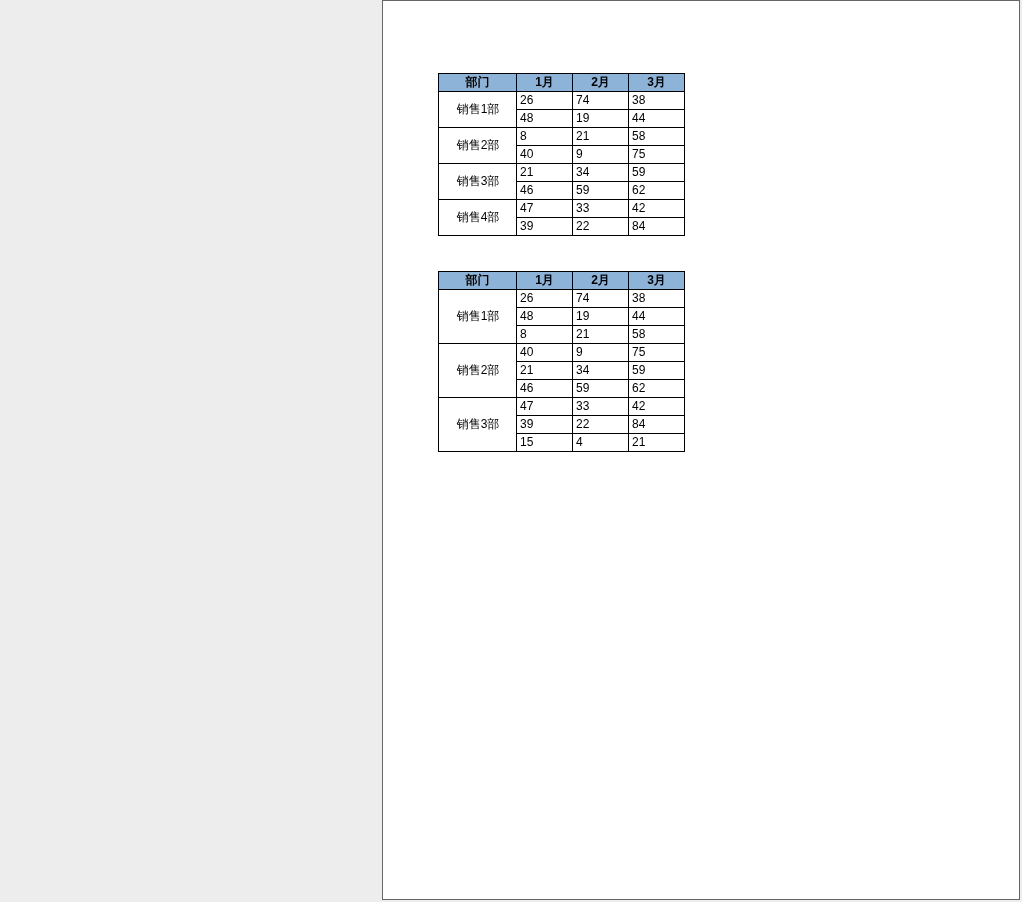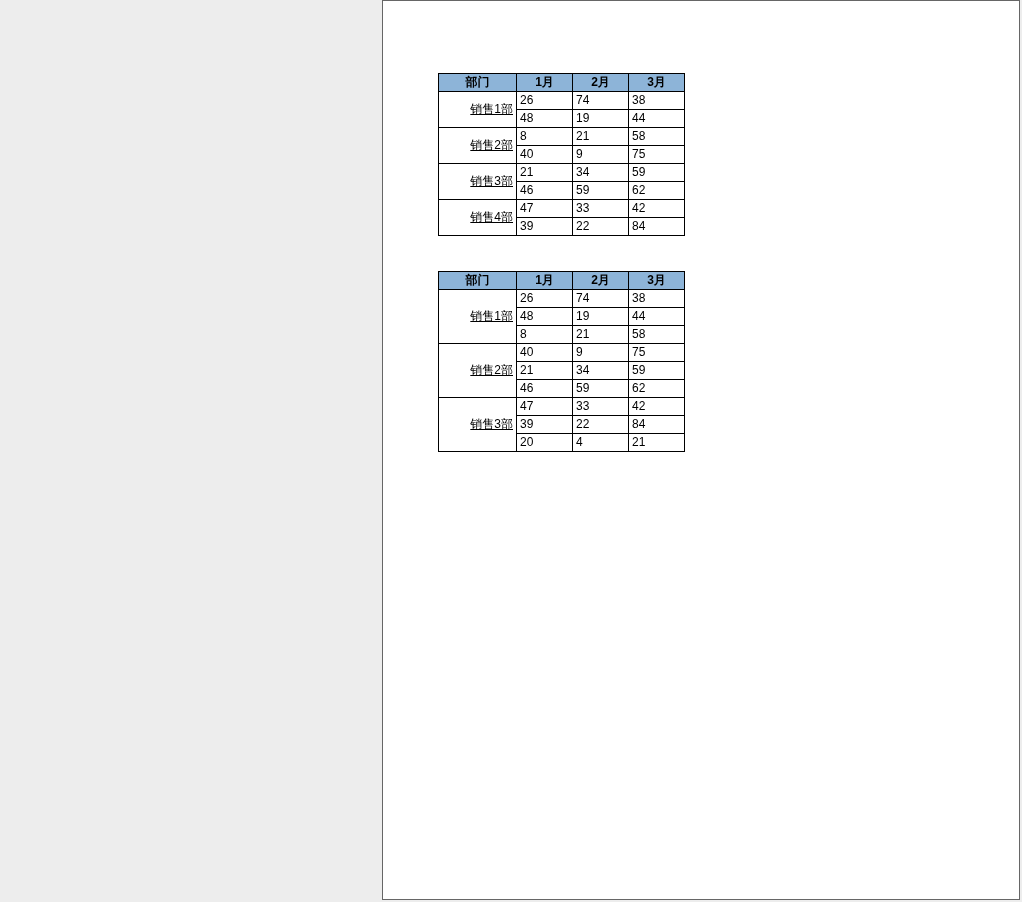--- a/index.html
+++ b/index.html
@@ -47,24 +47,23 @@
     background: #8db4d8;
     font-weight: bold;
     text-align: center;
   }
   col.dept { width: 78px; }
   col.m1   { width: 56px; }
   col.m2   { width: 56px; }
   col.m3   { width: 56px; }
 
   td.dept {
-    text-align: right;
+    text-align: center;
     padding-left: 4px;
     vertical-align: middle;
-    text-decoration: underline;
   }
   td.num {
     text-align: left;
   }
 </style>
 </head>
 <body>
 
 <div class="page">
 
@@ -192,21 +191,21 @@
           <td class="num">47</td>
           <td class="num">33</td>
           <td class="num">42</td>
         </tr>
         <tr>
           <td class="num">39</td>
           <td class="num">22</td>
           <td class="num">84</td>
         </tr>
         <tr>
-          <td class="num">20</td>
+          <td class="num">15</td>
           <td class="num">4</td>
           <td class="num">21</td>
         </tr>
       </tbody>
     </table>
   </div>
 
 </div>
 
 </body></html>

